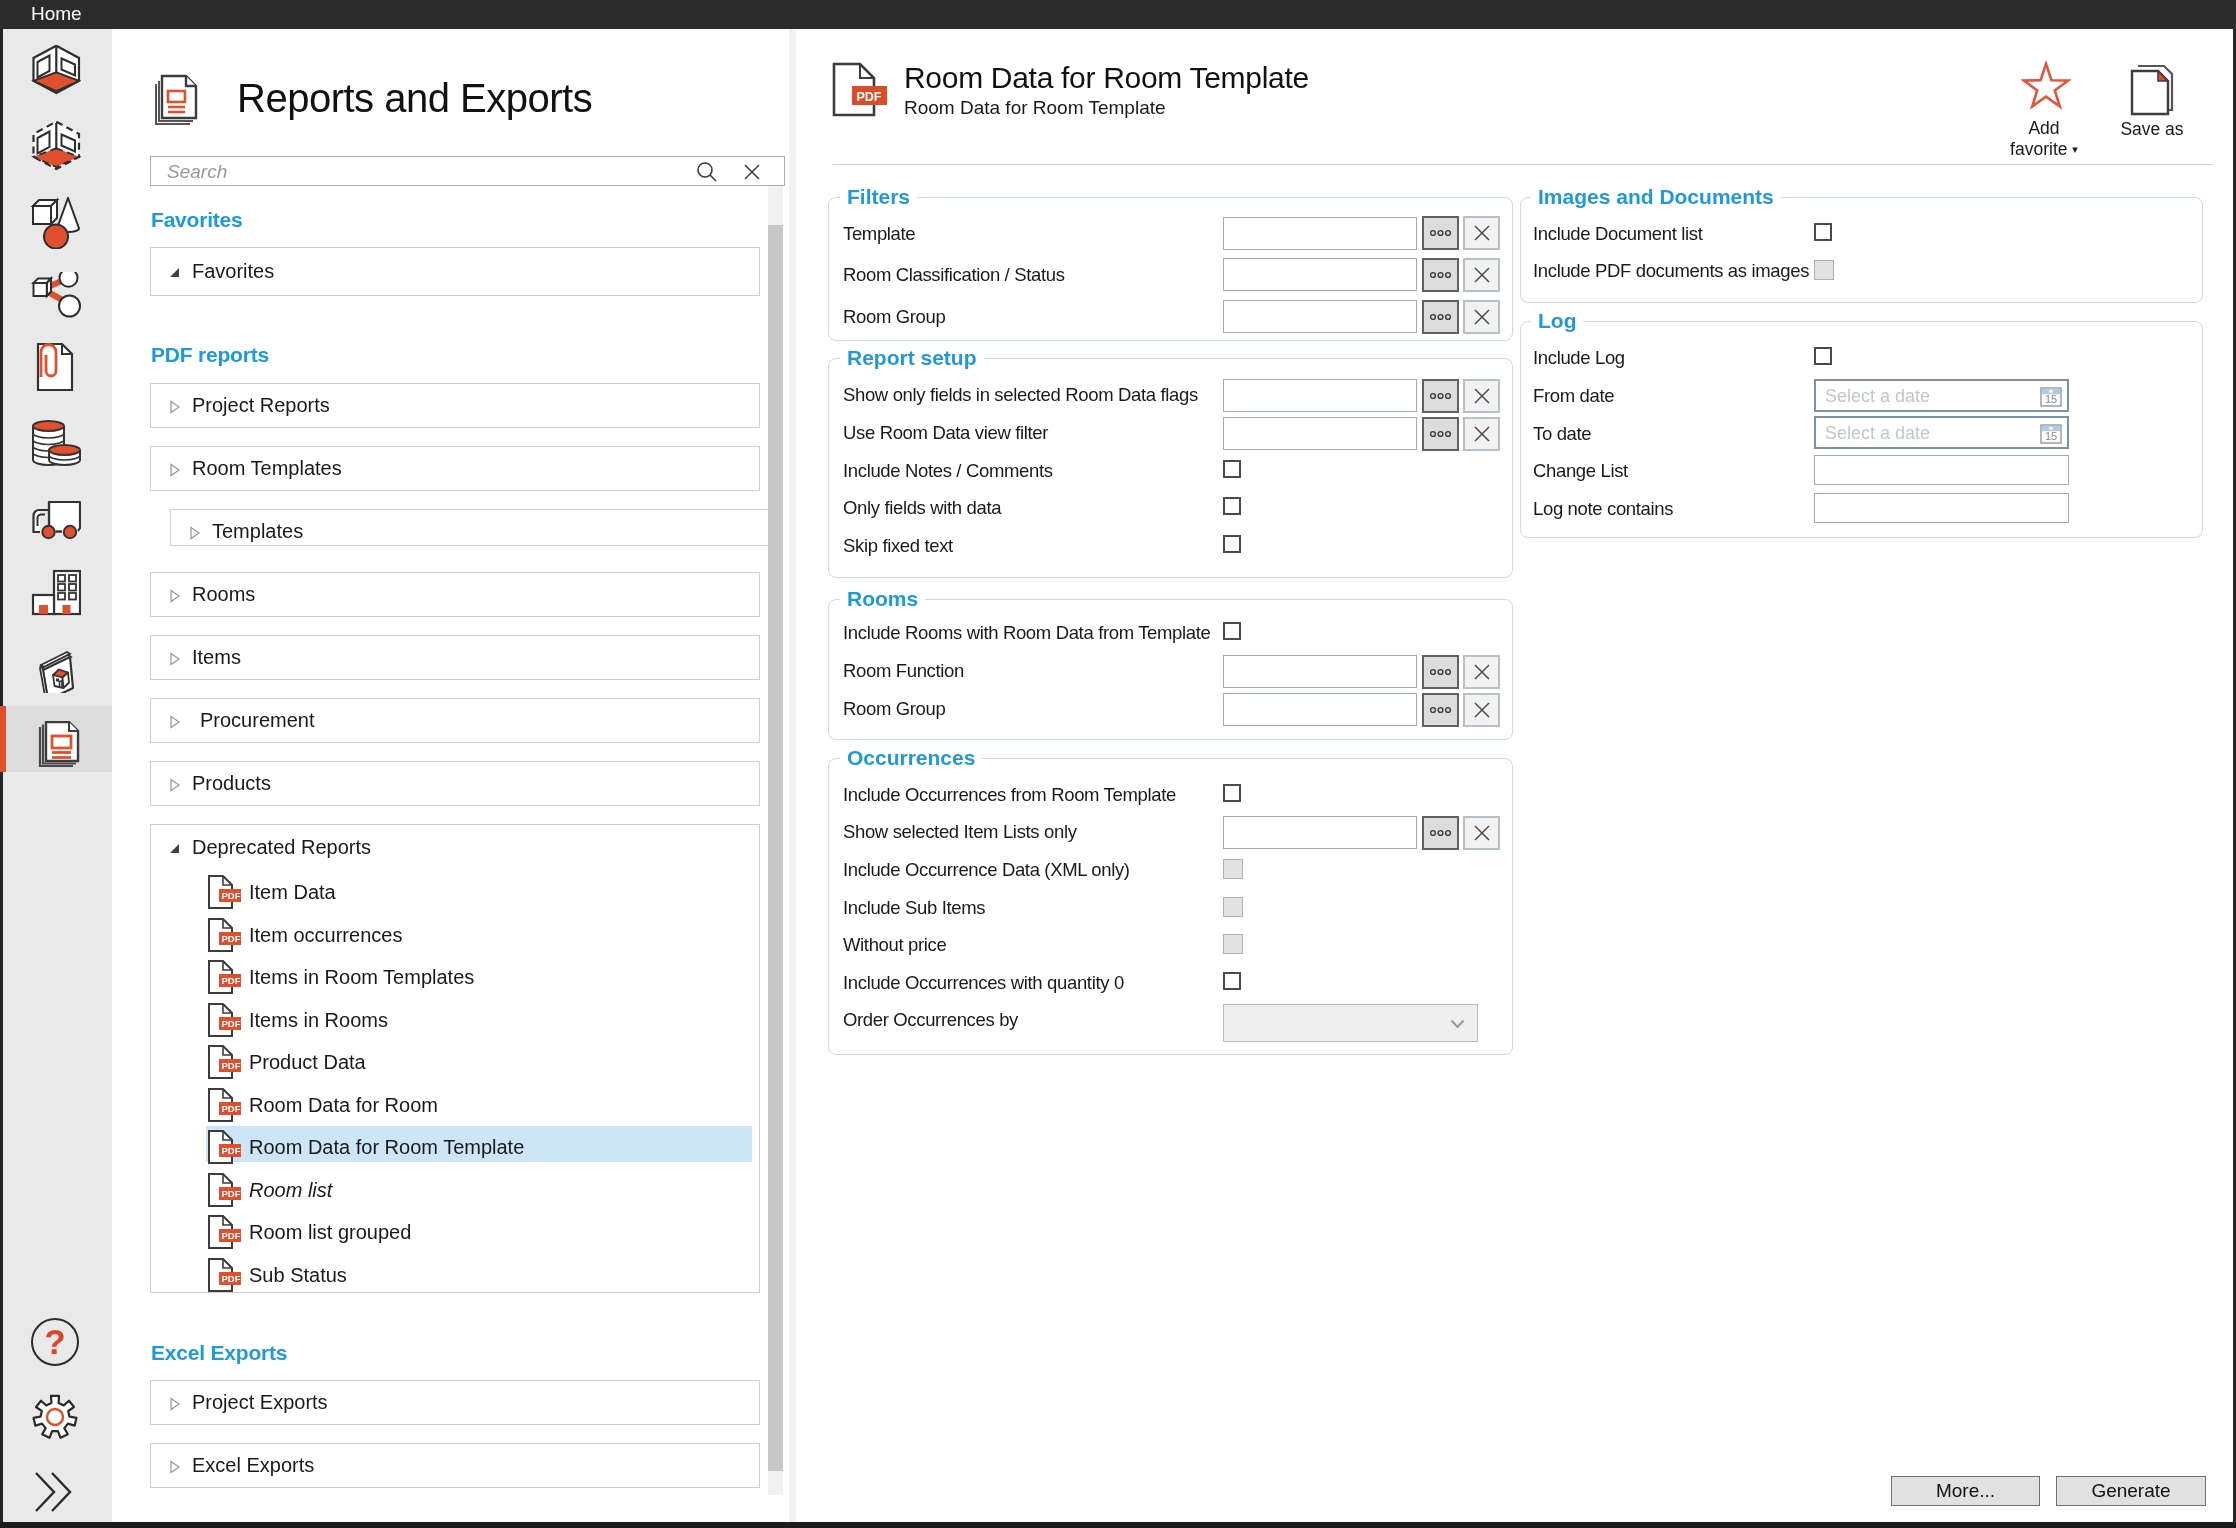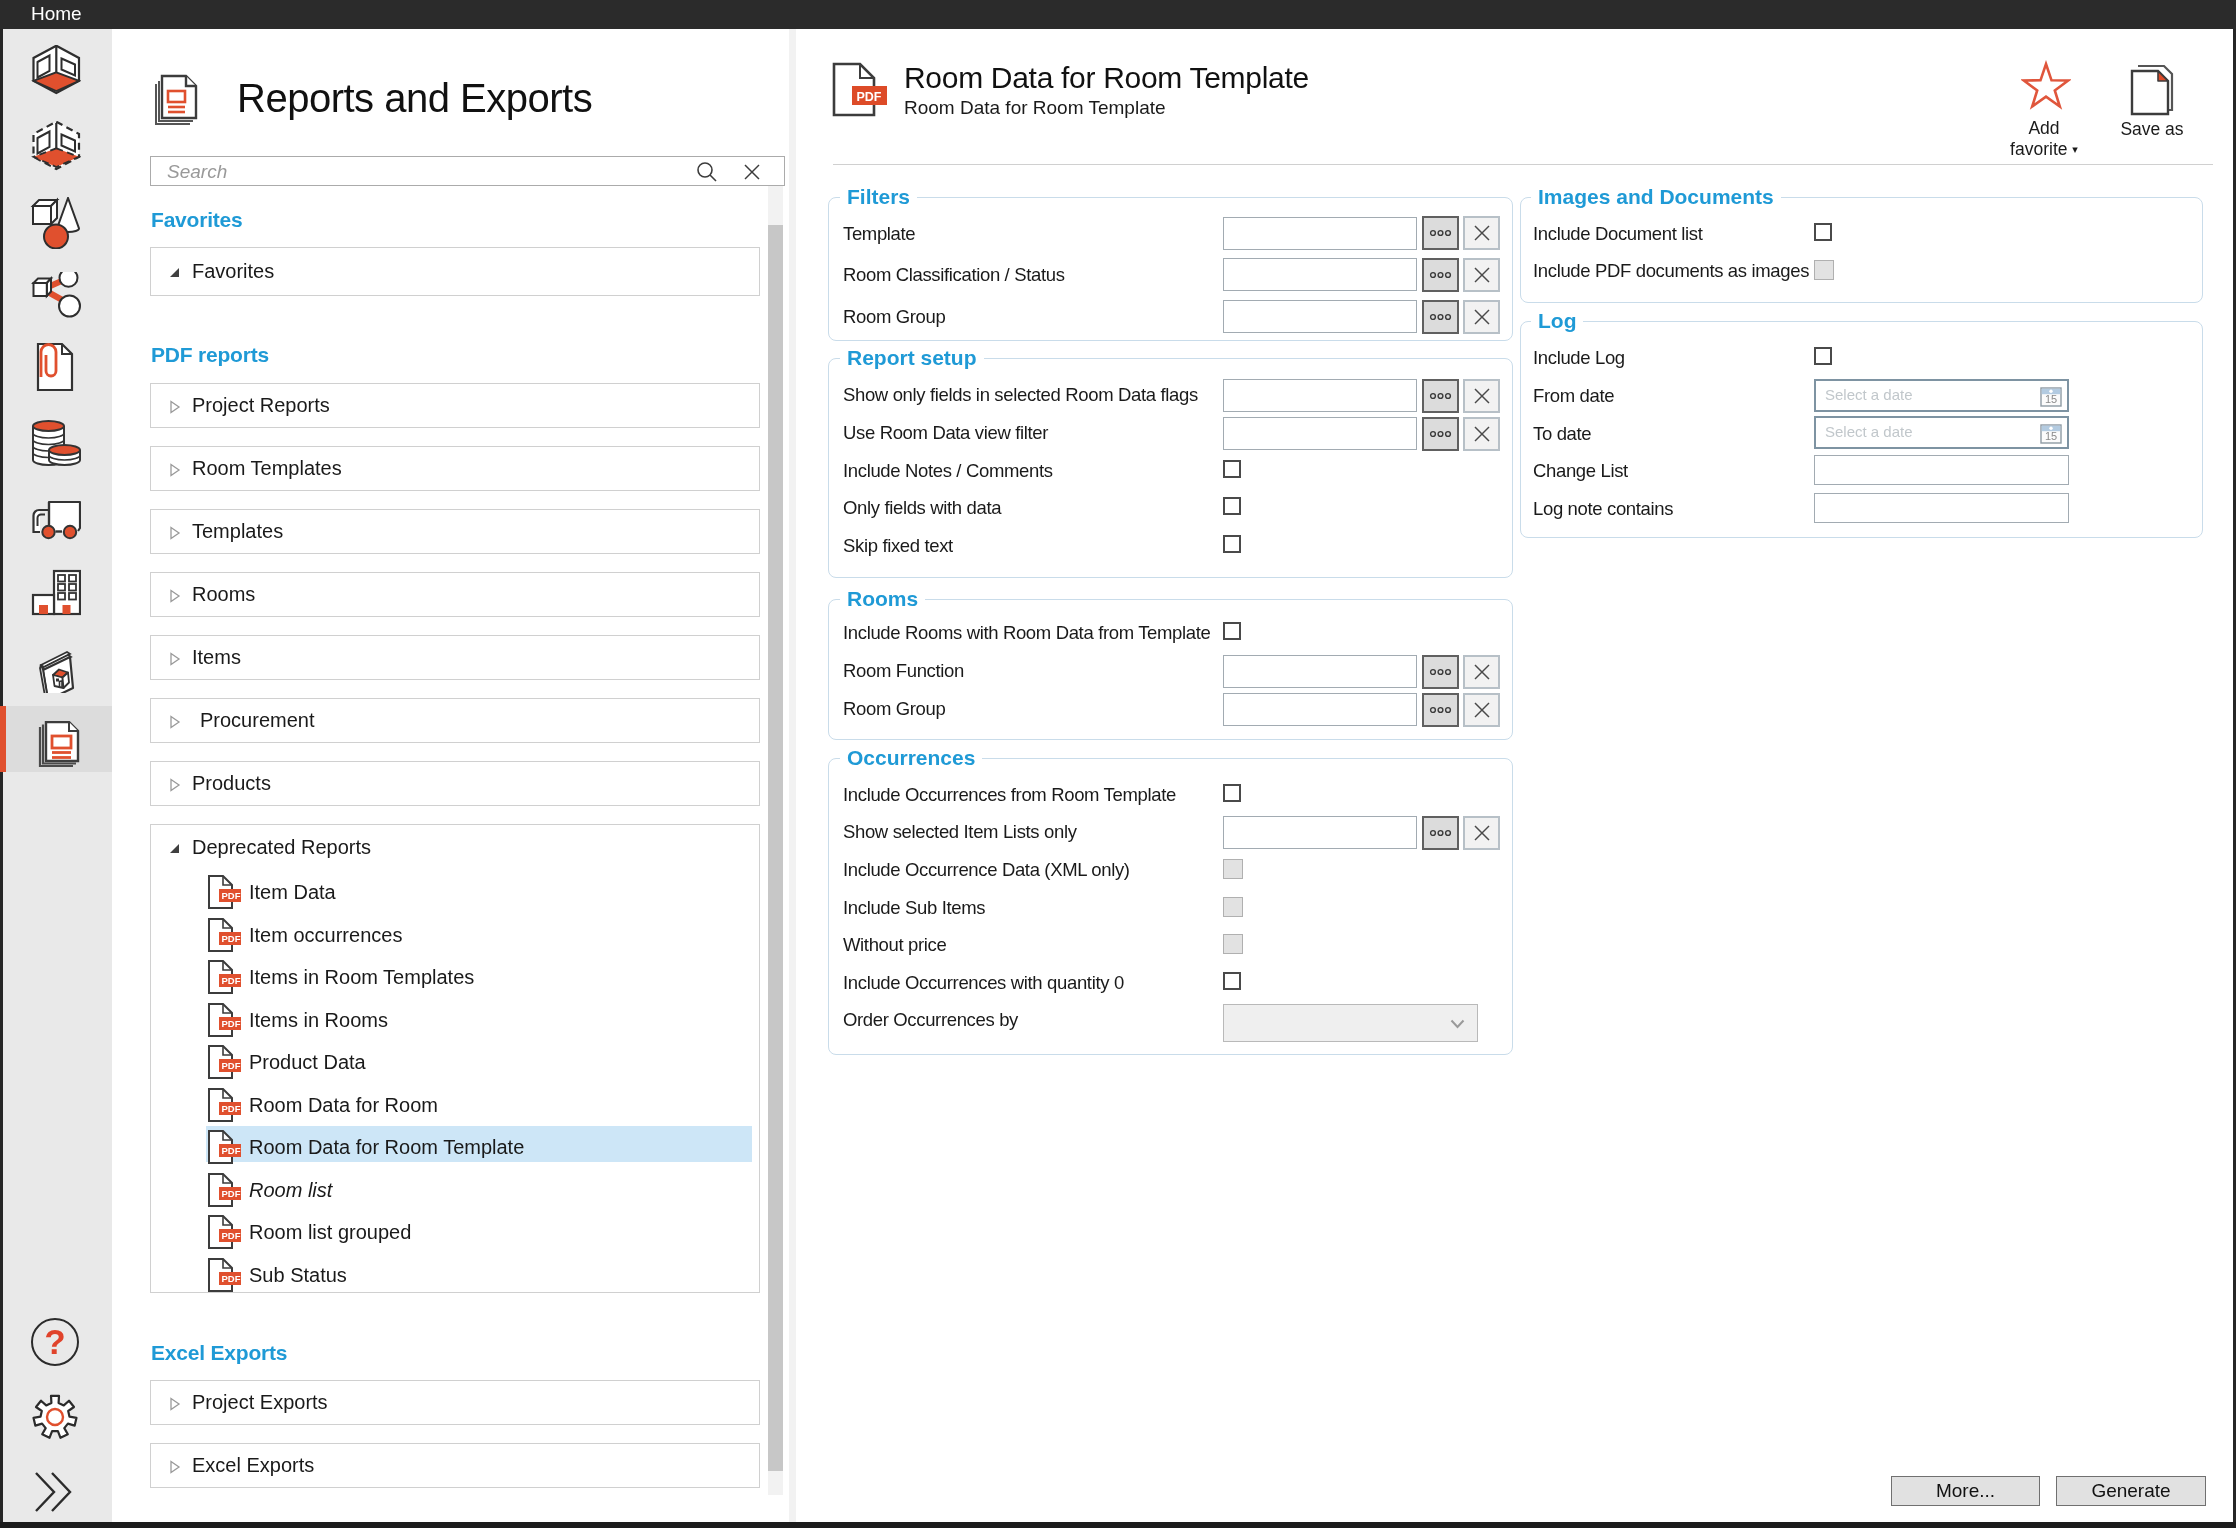--- a/index.html
+++ b/index.html
@@ -42,21 +42,21 @@
   
   .fieldset { position:absolute; border:1px solid #c9dcea; border-radius:8px; background:#fff; }
   .legend { position:absolute; font-size:21px; font-weight:bold; color:#1f9ad6; background:#fff; padding:0 7px; line-height:22px; }
   .flabel { position:absolute; font-size:18.5px; color:#1a1a1a; white-space:nowrap; letter-spacing:-0.35px; }
   .tinput { position:absolute; border:1px solid #a2abb2; background:#fff; }
   .dotsbtn { position:absolute; width:37px; height:34px; border:2px solid #606060; background:#dcdcdc; }
   .xbtn { position:absolute; width:37px; height:34px; border:2px solid #b7c0c7; background:#f2f2f2; }
   .cb { position:absolute; width:18px; height:18px; border:2px solid #4a4a4a; background:#fff; }
   .cbd { position:absolute; width:20px; height:20px; border:1px solid #b0b0b0; background:#e2e2e2; }
   .dateinput { position:absolute; width:255px; height:33px; border:2px solid #7e93a2; background:#fff; }
-  .dateinput .ph { position:absolute; left:9px; top:5px; font-size:15px; color:#c1c7cb; }
+  .dateinput .ph { position:absolute; left:9px; top:5px; font-size:18px; color:#c1c7cb; }
 
   .btn { position:absolute; height:30px; border:1px solid #707070; background:#e1e1e1; font-size:19px; color:#111; text-align:center; line-height:28px; }
 </style>
 </head>
 <body>
 <div id="app">
 
   <div class="abs" id="topbar">
       <span class="home">Home</span>
     </div>
@@ -210,21 +210,21 @@
           <polygon points="2,1.5 10,7 2,12.5" fill="#fff" stroke="#9a9a9a" stroke-width="1.3"></polygon>
         </svg>
       <span class="lbl" style="top:10px;">Project Reports</span>
     </div>
     <div class="lbox" style="top:446px; height:45px;">
       <svg class="glyph abs" style="left:18px; top:16px;" width="12" height="14" viewBox="0 0 12 14">
           <polygon points="2,1.5 10,7 2,12.5" fill="#fff" stroke="#9a9a9a" stroke-width="1.3"></polygon>
         </svg>
       <span class="lbl" style="top:10px;">Room Templates</span>
     </div>
-    <div class="lbox" style="top:509px; height:45px;">
+    <div class="lbox" style="top:509px; height:37px;margin-left:20px;">
       <svg class="glyph abs" style="left:18px; top:16px;" width="12" height="14" viewBox="0 0 12 14">
           <polygon points="2,1.5 10,7 2,12.5" fill="#fff" stroke="#9a9a9a" stroke-width="1.3"></polygon>
         </svg>
       <span class="lbl" style="top:10px;">Templates</span>
     </div>
     <div class="lbox" style="top:572px; height:45px;">
       <svg class="glyph abs" style="left:18px; top:16px;" width="12" height="14" viewBox="0 0 12 14">
           <polygon points="2,1.5 10,7 2,12.5" fill="#fff" stroke="#9a9a9a" stroke-width="1.3"></polygon>
         </svg>
       <span class="lbl" style="top:10px;">Rooms</span>

